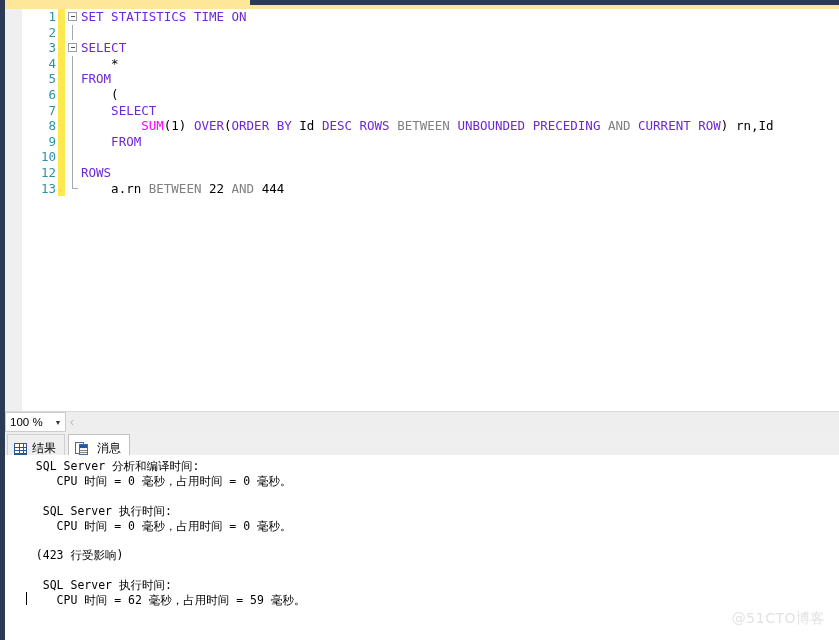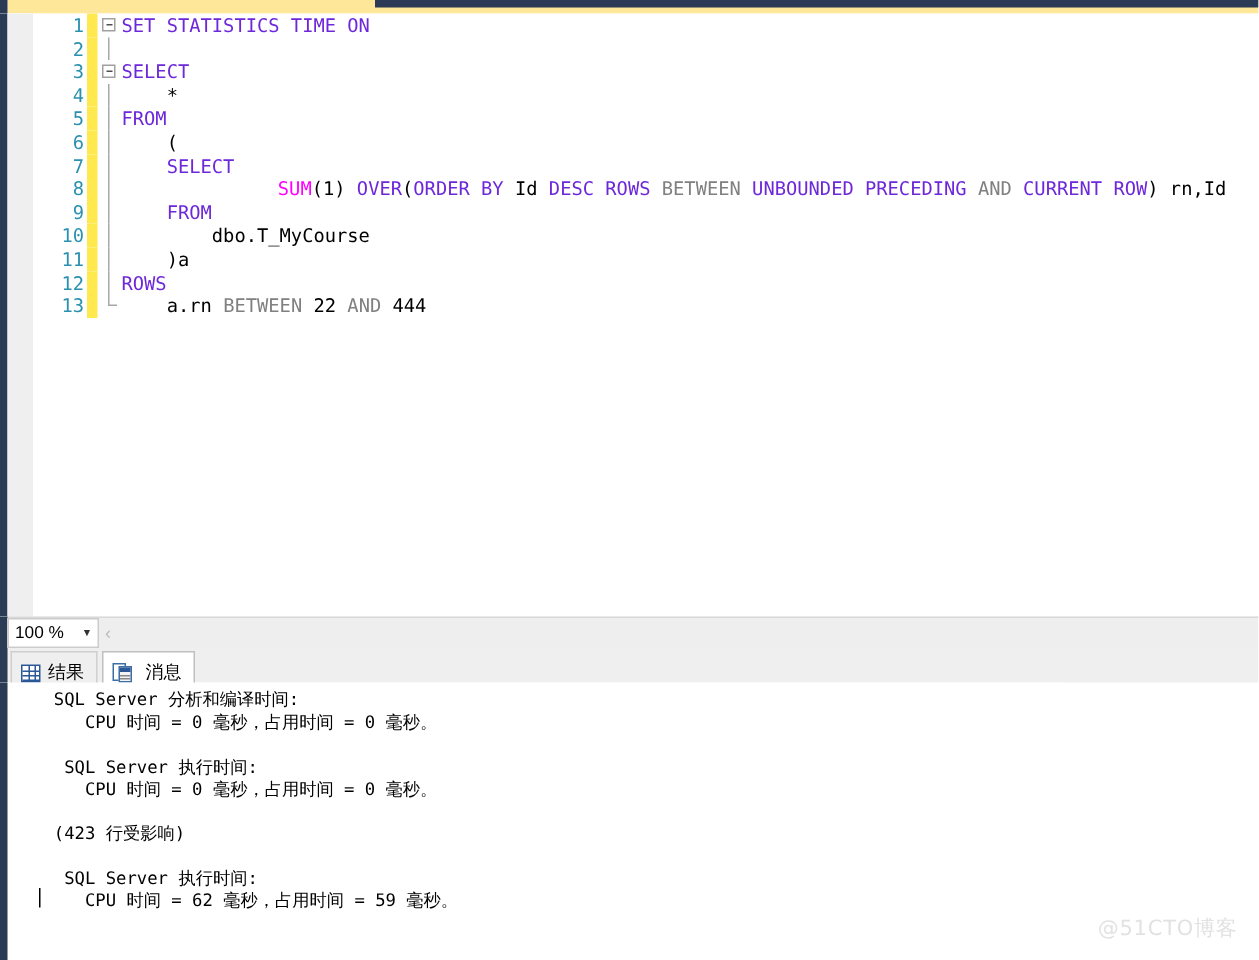--- a/index.html
+++ b/index.html
@@ -122,21 +122,21 @@
     background: #a8a8a8;
   }
   .code-text {
     position: absolute;
     left: 59px; top: 0;
     white-space: pre;
     color: #000000;
   }
   .kw  { color: #6d28d9; }
   .kw2 { color: #808080; }
-  .fn  { color: #ff00ff; margin-left: 44px; }
+  .fn  { color: #ff00ff; }
   .pl  { color: #000000; }
 
   
   #zoom-bar {
     position: absolute;
     left: 0; top: 411px;
     width: 839px; height: 21px;
     background: #eeeeee;
     border-top: 1px solid #d9d9d9;
     box-sizing: border-box;
@@ -336,22 +336,21 @@
   <div class="code-area" id="code-area">
       <div class="code-line"><span class="lineno">1</span><span class="changebar"></span><span class="outline-col"><span class="outline-box"></span></span><span class="code-text"><span class="kw">SET</span><span class="pl"> </span><span class="kw">STATISTICS</span><span class="pl"> </span><span class="kw">TIME</span><span class="pl"> </span><span class="kw">ON</span></span></div>
       <div class="code-line"><span class="lineno">2</span><span class="changebar"></span><span class="outline-col"><span class="outline-vline"></span></span><span class="code-text"></span></div>
       <div class="code-line"><span class="lineno">3</span><span class="changebar"></span><span class="outline-col"><span class="outline-box"></span></span><span class="code-text"><span class="kw">SELECT</span></span></div>
       <div class="code-line"><span class="lineno">4</span><span class="changebar"></span><span class="outline-col"><span class="outline-vline"></span></span><span class="code-text"><span class="pl">    *</span></span></div>
       <div class="code-line"><span class="lineno">5</span><span class="changebar"></span><span class="outline-col"><span class="outline-vline"></span></span><span class="code-text"><span class="kw">FROM</span></span></div>
       <div class="code-line"><span class="lineno">6</span><span class="changebar"></span><span class="outline-col"><span class="outline-vline"></span></span><span class="code-text"><span class="pl">    (</span></span></div>
       <div class="code-line"><span class="lineno">7</span><span class="changebar"></span><span class="outline-col"><span class="outline-vline"></span></span><span class="code-text"><span class="pl">    </span><span class="kw">SELECT</span></span></div>
       <div class="code-line"><span class="lineno">8</span><span class="changebar"></span><span class="outline-col"><span class="outline-vline"></span></span><span class="code-text"><span class="pl">        </span><span class="fn">SUM</span><span class="pl">(1) </span><span class="kw">OVER</span><span class="pl">(</span><span class="kw">ORDER</span><span class="pl"> </span><span class="kw">BY</span><span class="pl"> </span><span class="pl">Id</span><span class="pl"> </span><span class="kw">DESC</span><span class="pl"> </span><span class="kw">ROWS</span><span class="pl"> </span><span class="kw2">BETWEEN</span><span class="pl"> </span><span class="kw">UNBOUNDED</span><span class="pl"> </span><span class="kw">PRECEDING</span><span class="pl"> </span><span class="kw2">AND</span><span class="pl"> </span><span class="kw">CURRENT</span><span class="pl"> </span><span class="kw">ROW</span><span class="pl">) </span><span class="pl">rn</span><span class="pl">,</span><span class="pl">Id</span></span></div>
       <div class="code-line"><span class="lineno">9</span><span class="changebar"></span><span class="outline-col"><span class="outline-vline"></span></span><span class="code-text"><span class="pl">    </span><span class="kw">FROM</span></span></div>
-      <div class="code-line"><span class="lineno">10</span><span class="changebar"></span><span class="outline-col"><span class="outline-vline"></span></span><span class="code-text"><span class="pl">        </span><span class="pl">dbo</span><span class="pl">.</span><span class="pl">T_MyCourse</span></span></div>
-      <div class="code-line"><span class="lineno">11</span><span class="changebar"></span><span class="outline-col"><span class="outline-vline"></span></span><span class="code-text"><span class="pl">    )</span><span class="pl">a</span></span></div>
+      <div class="code-line"><span class="lineno">10</span><span class="changebar"></span><span class="outline-col"><span class="outline-vline"></span></span></div>
       <div class="code-line"><span class="lineno">12</span><span class="changebar"></span><span class="outline-col"><span class="outline-vline"></span></span><span class="code-text"><span class="kw">ROWS</span></span></div>
       <div class="code-line"><span class="lineno">13</span><span class="changebar"></span><span class="outline-col"><span class="outline-elbow"></span><span class="outline-elbow-h"></span></span><span class="code-text"><span class="pl">    </span><span class="pl">a</span><span class="pl">.</span><span class="pl">rn</span><span class="pl"> </span><span class="kw2">BETWEEN</span><span class="pl"> 22 </span><span class="kw2">AND</span><span class="pl"> 444</span></span></div>
     </div>
 </div>
 
 <div id="zoom-bar">
   <div class="edge-navy2"></div>
   <div class="zoom-combo">
     <span class="zoom-value">100 %</span>
     <span class="zoom-caret">▼</span>

